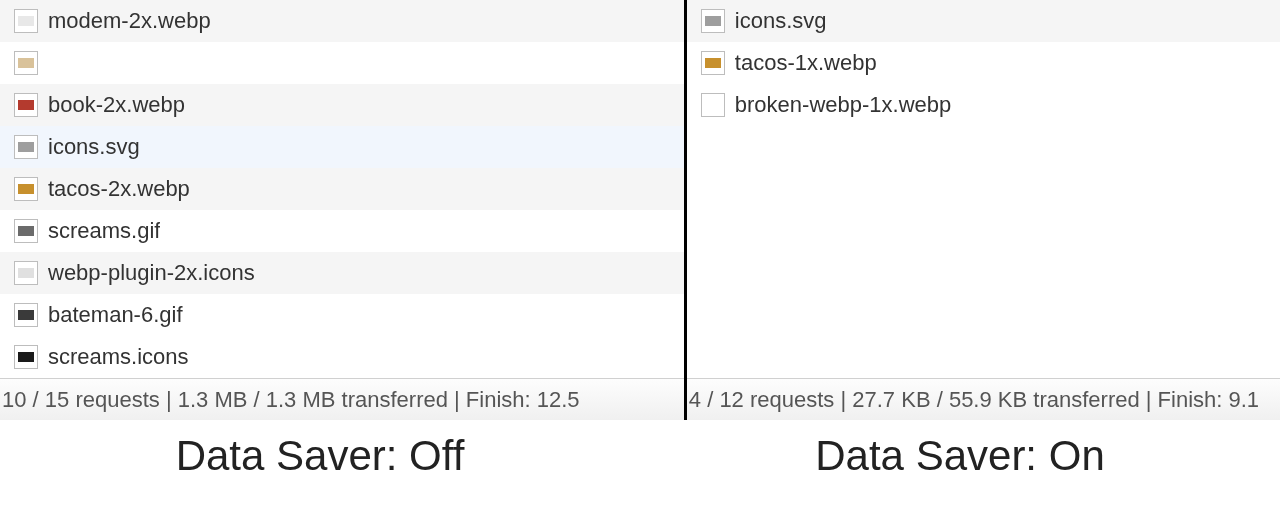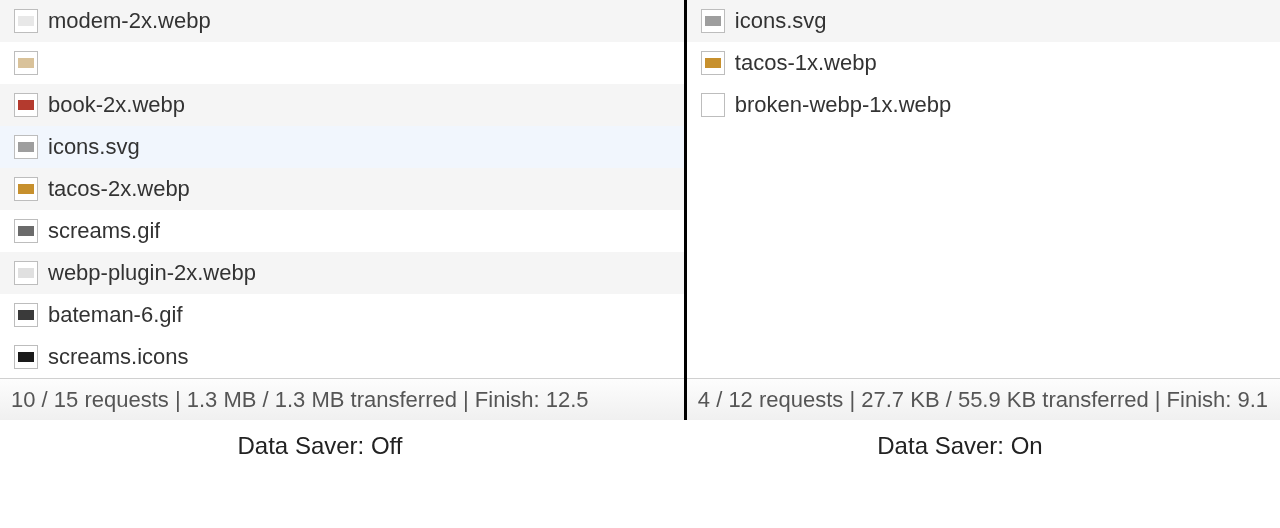--- a/index.html
+++ b/index.html
@@ -25,33 +25,33 @@
     background: #fff;
     margin-right: 10px;
     display: flex; align-items: center; justify-content: center;
     flex: 0 0 24px;
   }
   .icon-inner { width: 16px; height: 10px; }
   .filename { white-space: nowrap; overflow: hidden; text-overflow: ellipsis; }
   .statusbar {
     height: 42px;
     display: flex; align-items: center;
-    padding: 0 11px;
+    padding: 0 2px;
     font-size: 22px;
     color: #555;
     background: linear-gradient(#fdfdfd, #f0f0f0);
     border-top: 1px solid #d0d0d0;
     white-space: nowrap;
     overflow: hidden;
   }
   .caption-row { display: flex; width: 100%; }
   .caption {
     flex: 1;
     text-align: center;
-    font-size: 24px;
+    font-size: 42px;
     color: #222;
     padding-top: 12px;
   }
 </style>
 </head>
 <body>
 
 <div class="container">
 
   <div class="pane left">
@@ -88,21 +88,21 @@
         <div class="row">
           <div class="icon-wrap">
             <div class="icon-inner" style="background: rgb(107, 107, 107);"></div>
           </div>
           <span class="filename">screams.gif</span>
         </div>
         <div class="row alt">
           <div class="icon-wrap">
             <div class="icon-inner" style="background: rgb(224, 224, 224);"></div>
           </div>
-          <span class="filename">webp-plugin-2x.webp</span>
+          <span class="filename">webp-plugin-2x.icons</span>
         </div>
         <div class="row">
           <div class="icon-wrap">
             <div class="icon-inner" style="background: rgb(58, 58, 58);"></div>
           </div>
           <span class="filename">bateman-6.gif</span>
         </div>
         <div class="row">
           <div class="icon-wrap">
             <div class="icon-inner" style="background: rgb(26, 26, 26);"></div>

